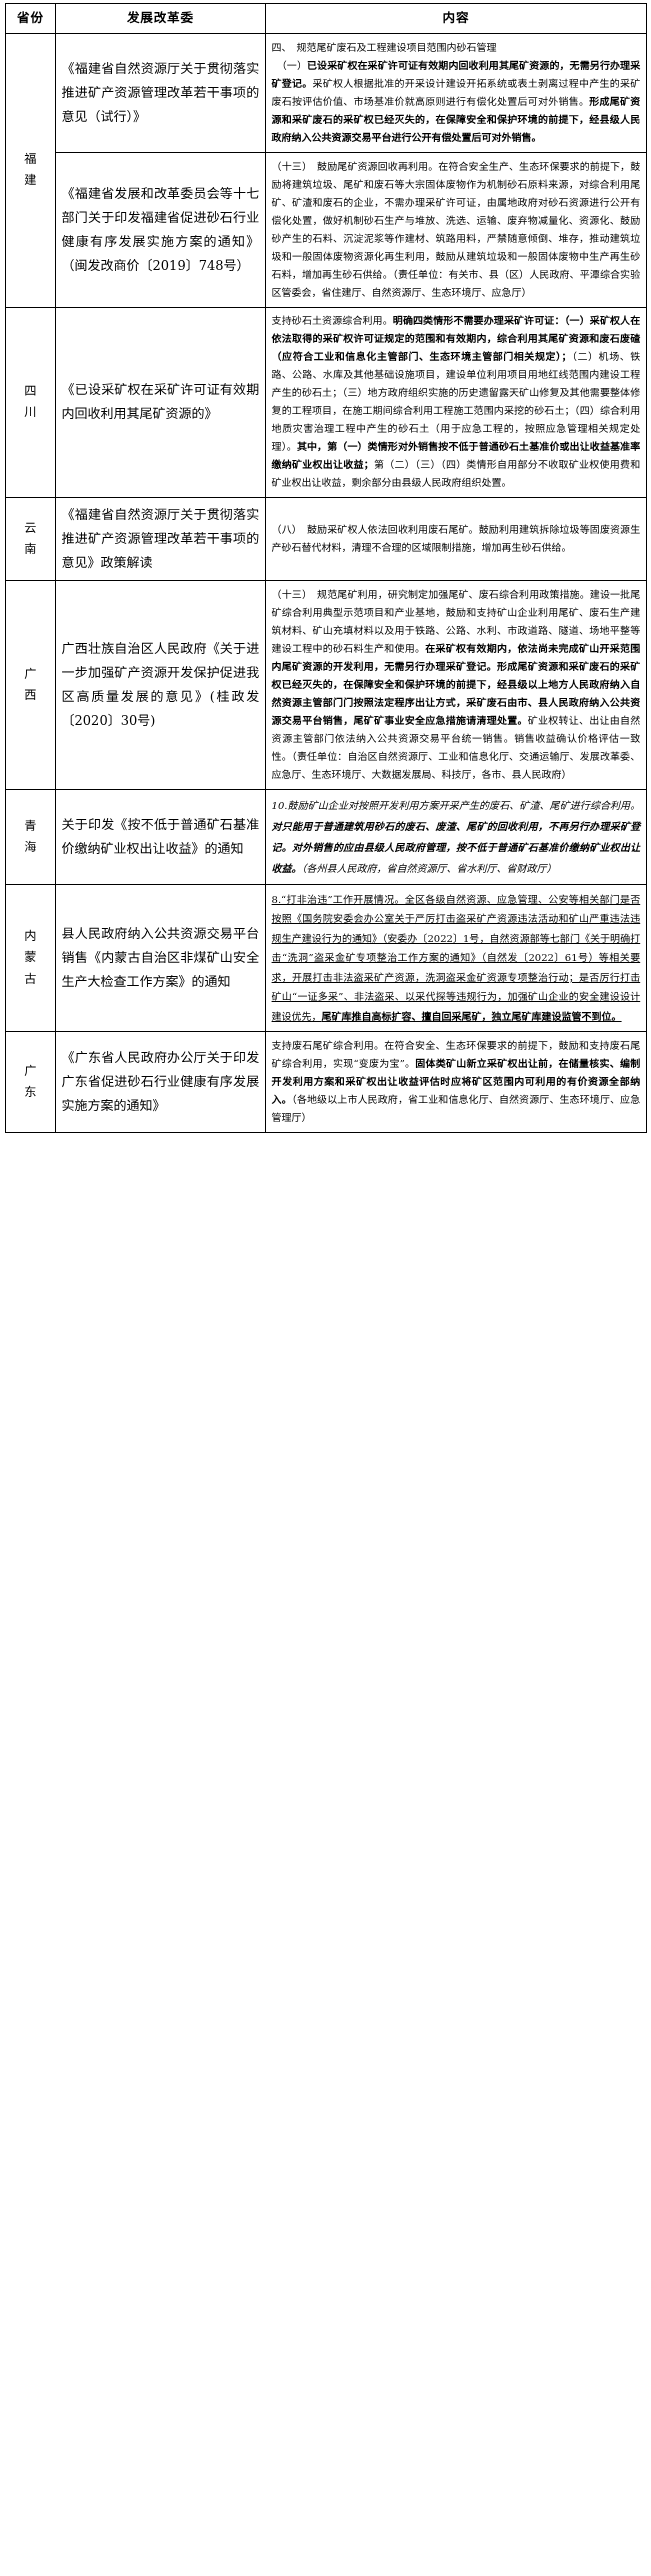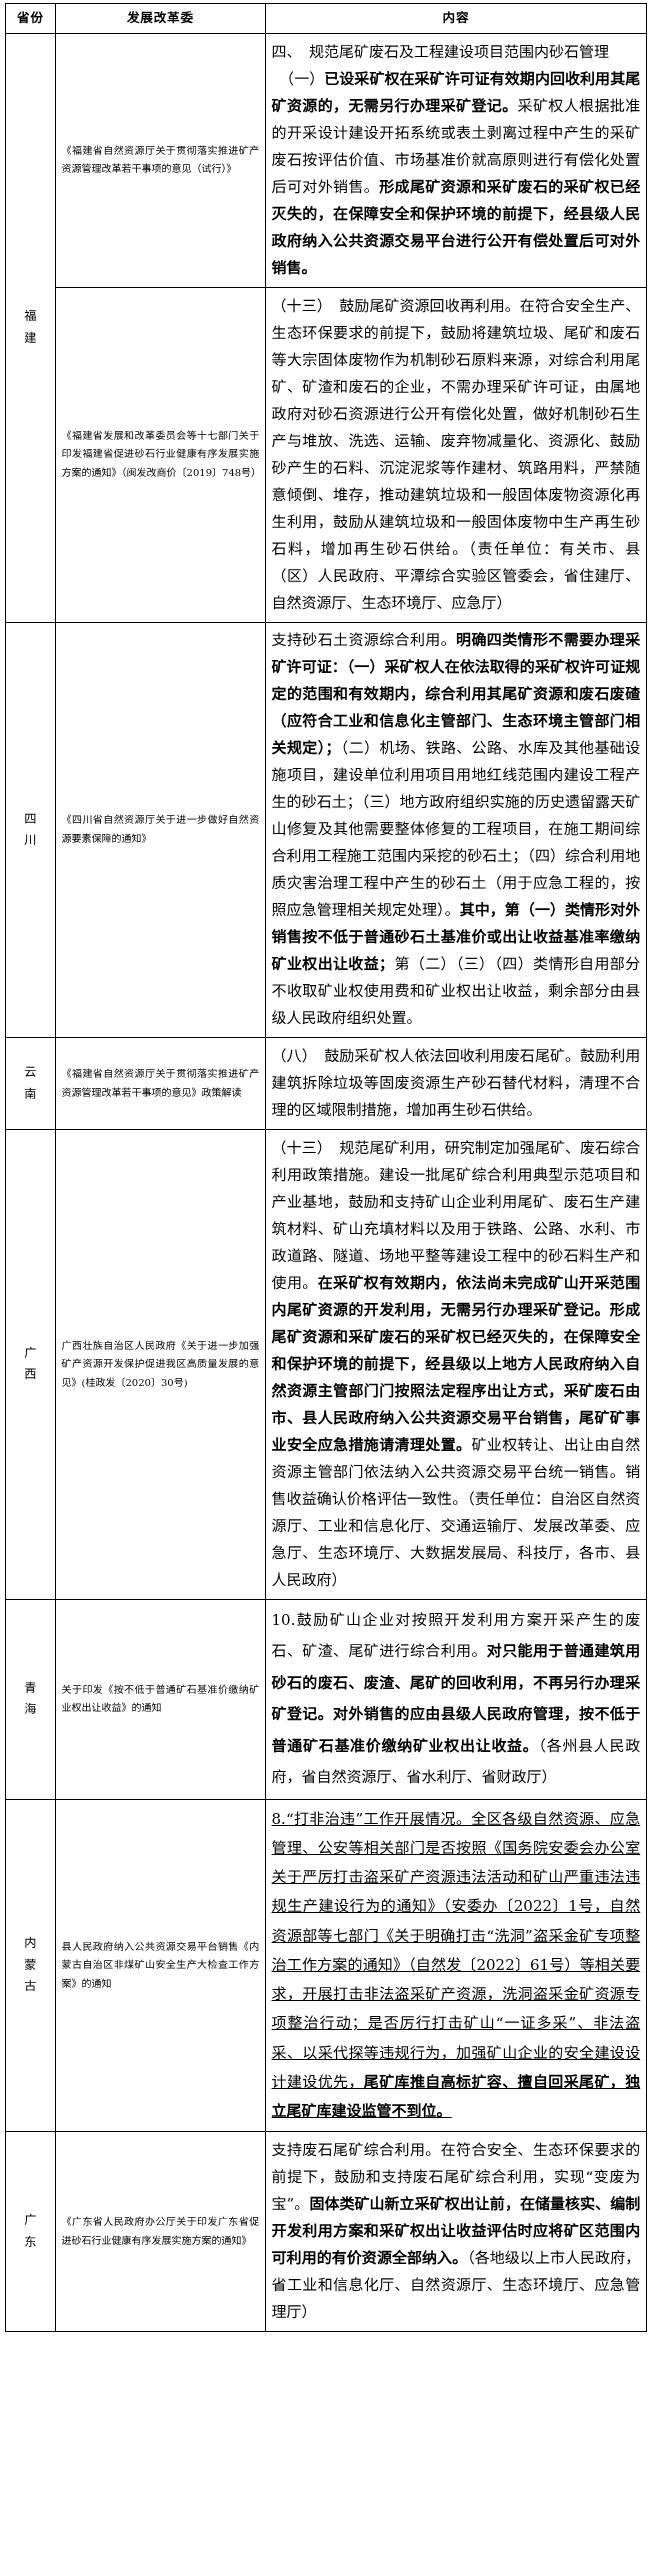--- a/index.html
+++ b/index.html
@@ -54,44 +54,44 @@
     display: block;
   }
   td.province .vchar {
     display: block;
     text-align: center;
   }
   
   td.doc {
     text-align: justify;
     text-justify: inter-ideograph;
-    font-size: 10px;
+    font-size: 13px;
     line-height: 1.85;
     padding: 6.5px 8.1px;
   }
   td.doc .doc-text {
     display: block;
   }
   
   td.content {
     text-align: justify;
     text-justify: inter-ideograph;
-    font-size: 15px;
+    font-size: 10px;
     line-height: 1.8;
     padding: 5.7px 6.5px;
   }
   td.content .content-text {
     display: block;
   }
   td.content .content-text b,
   td.doc .doc-text b {
     font-weight: bold;
   }
   
-  td.content.loose { line-height: 2.1; }
+  td.content.loose { line-height: 2.1; font-style: italic; }
   td.content.airy  { line-height: 1.95; text-decoration: underline; }
 </style>
 </head>
 <body>
 
 <div class="page">
   <table class="policy-table">
     <colgroup>
       <col class="col-province">
       <col class="col-doc">
@@ -128,21 +128,21 @@
           </td>
         </tr>
         <tr>
           <td class="province">
             <span class="vstack">
               <span class="vchar">四</span>
               <span class="vchar">川</span>
             </span>
           </td>
           <td class="doc">
-            <span class="doc-text">《四川省自然资源厅关于进一步做好自然资源要素保障的通知》</span>
+            <span class="doc-text">《已设采矿权在采矿许可证有效期内回收利用其尾矿资源的》</span>
           </td>
           <td class="content">
             <span class="content-text">支持砂石土资源综合利用。<b>明确四类情形不需要办理采矿许可证：（一）采矿权人在依法取得的采矿权许可证规定的范围和有效期内，综合利用其尾矿资源和废石废碴（应符合工业和信息化主管部门、生态环境主管部门相关规定）；</b>（二）机场、铁路、公路、水库及其他基础设施项目，建设单位利用项目用地红线范围内建设工程产生的砂石土；（三）地方政府组织实施的历史遗留露天矿山修复及其他需要整体修复的工程项目，在施工期间综合利用工程施工范围内采挖的砂石土；（四）综合利用地质灾害治理工程中产生的砂石土（用于应急工程的，按照应急管理相关规定处理）。<b>其中，第（一）类情形对外销售按不低于普通砂石土基准价或出让收益基准率缴纳矿业权出让收益；</b>第（二）（三）（四）类情形自用部分不收取矿业权使用费和矿业权出让收益，剩余部分由县级人民政府组织处置。</span>
           </td>
         </tr>
         <tr>
           <td class="province">
             <span class="vstack">
               <span class="vchar">云</span>
               <span class="vchar">南</span>

